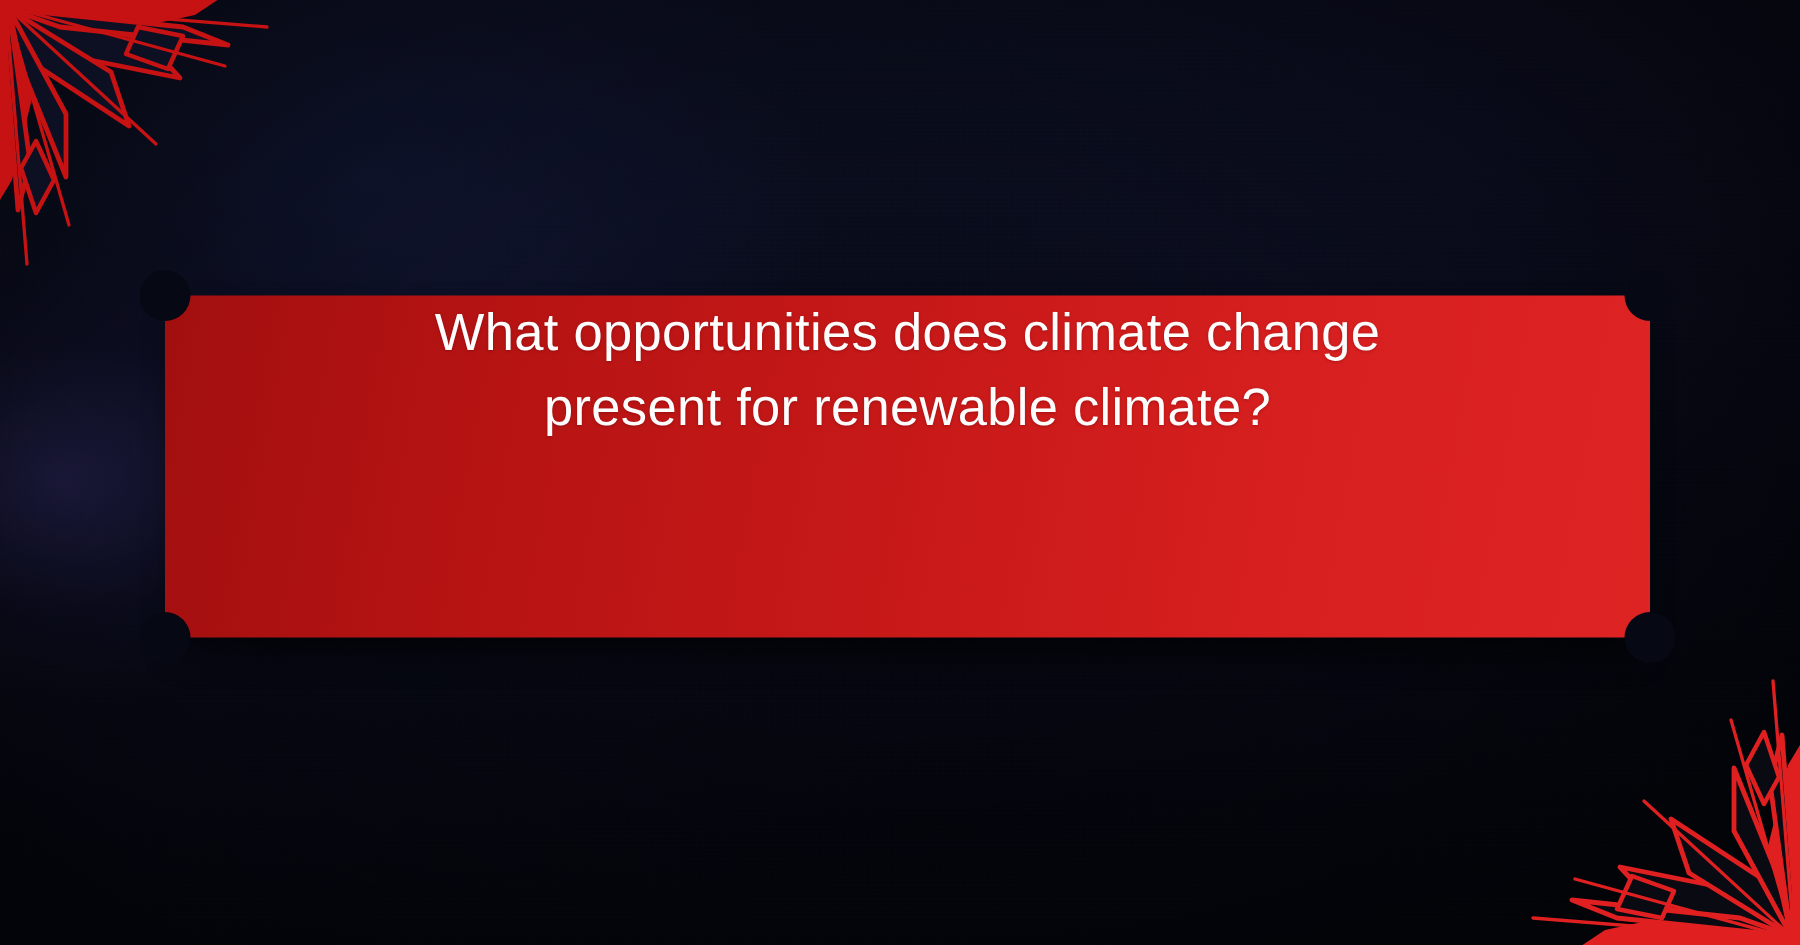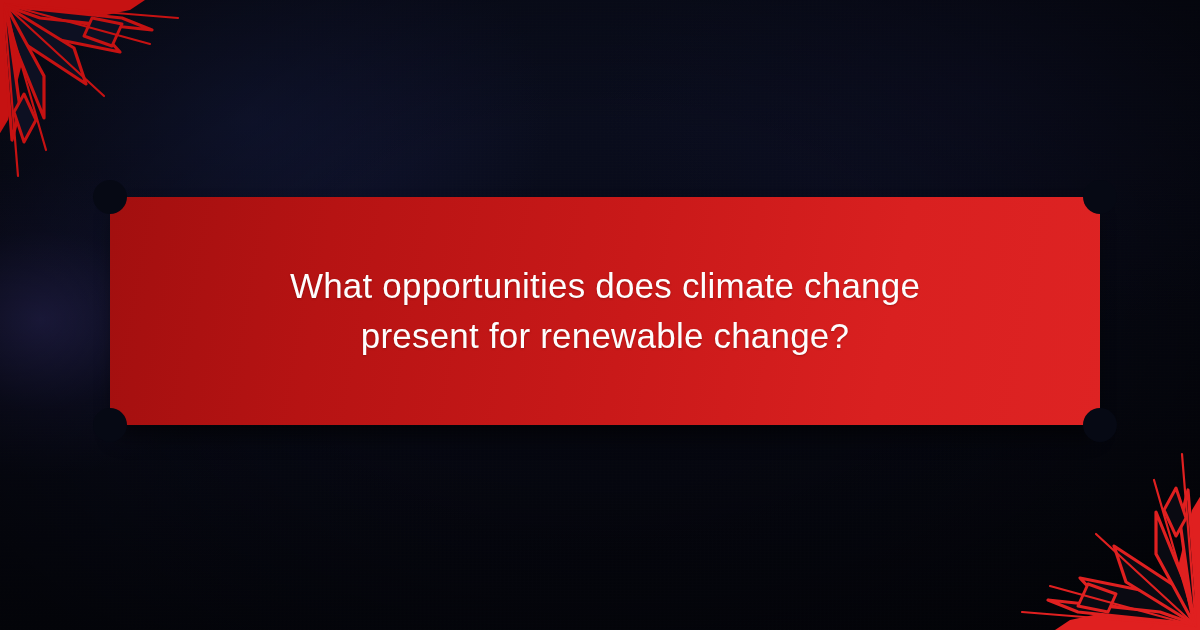--- a/index.html
+++ b/index.html
@@ -48,21 +48,21 @@
   .card-shadow{
     position:absolute;
     left:6px;top:14px;width:978px;height:226px;
     background:rgba(0,0,0,0.55);
     filter:blur(10px);
     border-radius:6px;
   }
   .card{
     position:absolute;inset:0;
     background:linear-gradient(100deg,#a20f0f 0%,#b61313 22%,#c91919 52%,#d92020 78%,#de2323 100%);
-    display:flex;align-items:center;justify-content:center;
+    display:flex;align-items:flex-start;justify-content:center;
   }
   
   .notch{
     position:absolute;
     width:34px;height:34px;
     border-radius:50%;
     background:#060914;
   }
   .notch.tl{left:-17px;top:-17px;}
   .notch.tr{right:-17px;top:-17px;}
@@ -162,21 +162,21 @@
         </g>
       </g>
     </svg>
   </div>
 
   <div class="card-wrap">
     <div class="card-shadow"></div>
     <div class="card">
       <h1 class="headline">
         <span class="l1">What opportunities does climate change</span>
-        <span class="l2">present for renewable change?</span>
+        <span class="l2">present for renewable climate?</span>
       </h1>
       <span class="notch tl"></span>
       <span class="notch tr"></span>
       <span class="notch bl"></span>
       <span class="notch br"></span>
     </div>
   </div>
 
 </div>
 

